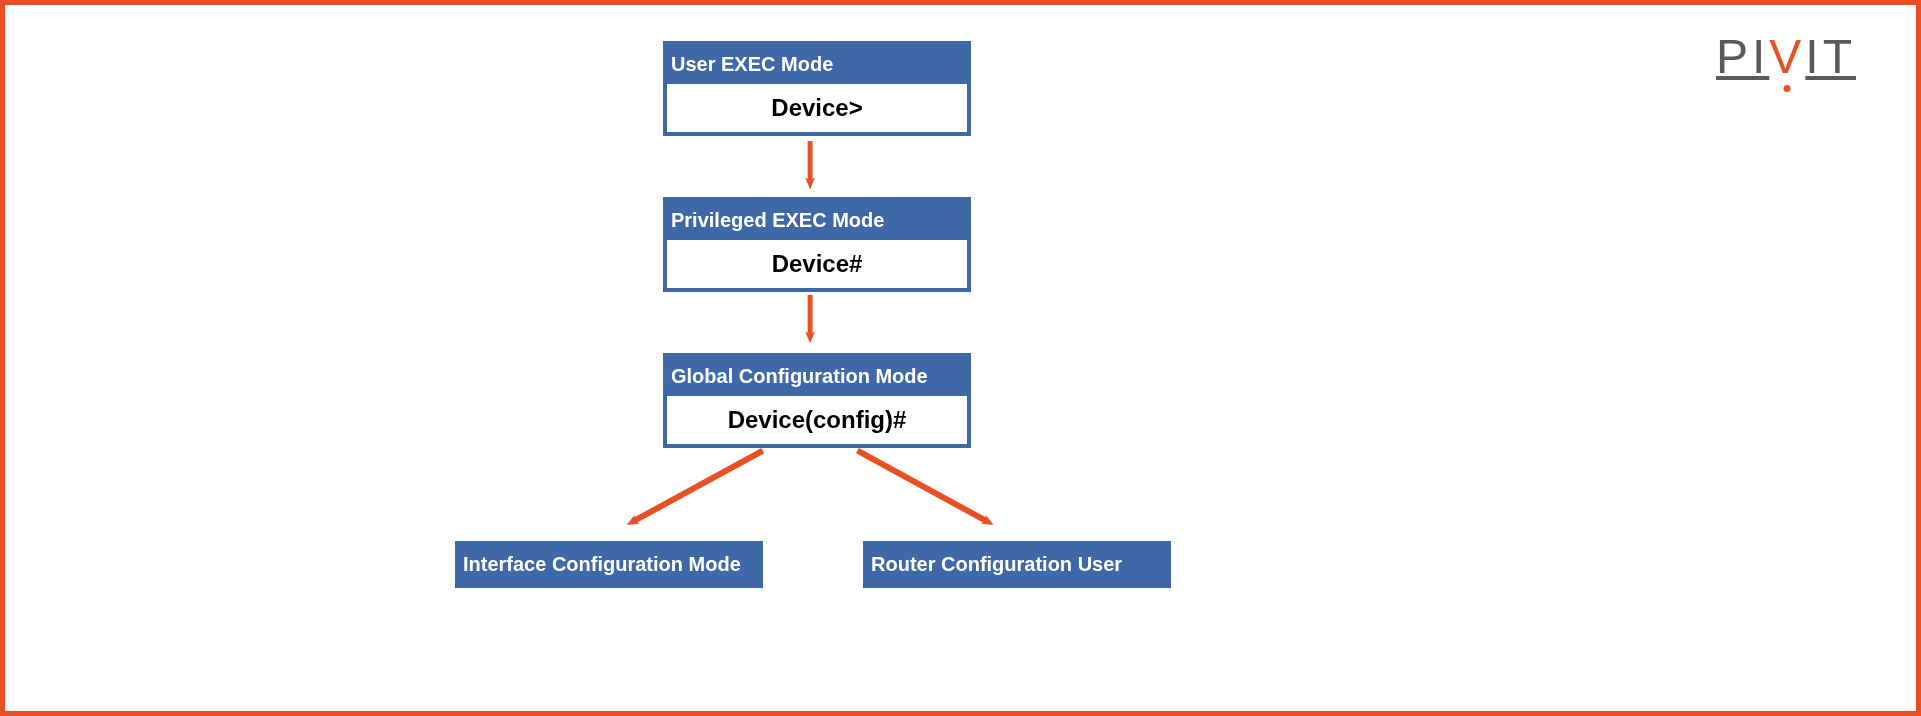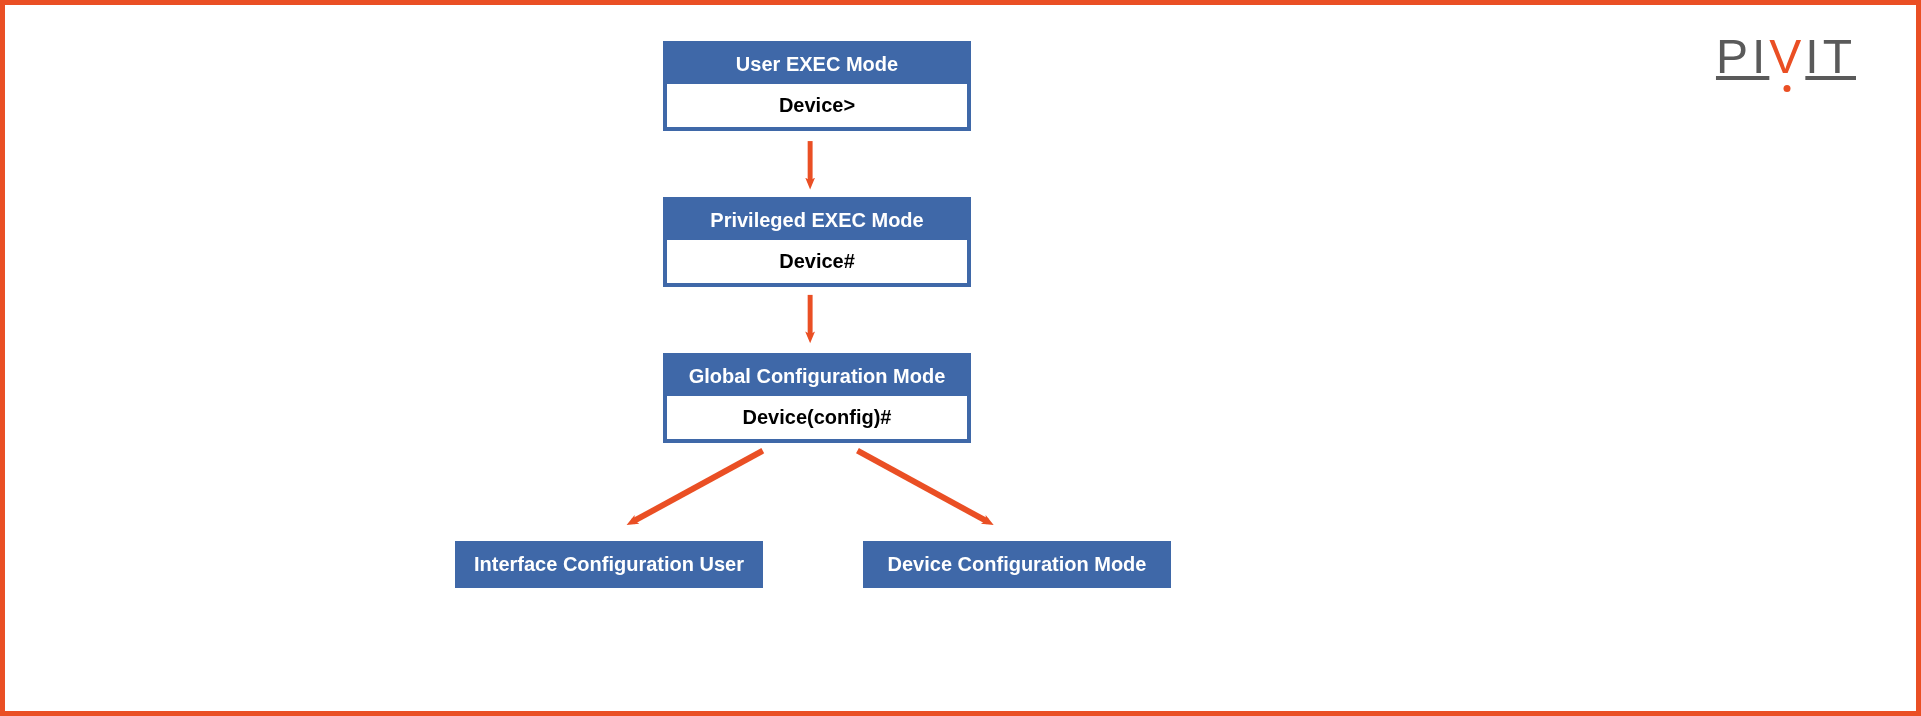--- a/index.html
+++ b/index.html
@@ -49,31 +49,30 @@
   }
   .node {
     position: absolute;
     width: 300px;
     border: 4px solid #3f68a8;
     background: #ffffff;
   }
   .node .title {
     background: #3f68a8;
     color: #ffffff;
-    text-align: center;
     font-weight: 700;
     font-size: 20px;
     padding: 8px 4px;
   }
   .node .prompt {
     background: #ffffff;
     color: #000000;
     text-align: center;
     font-weight: 700;
-    font-size: 20px;
+    font-size: 24px;
     padding: 10px 0;
   }
   svg.arrows {
     position: absolute;
     top: 0;
     left: 0;
     width: 100%;
     height: 100%;
     pointer-events: none;
   }
@@ -96,25 +95,25 @@
     <div class="title">Privileged EXEC Mode</div>
     <div class="prompt">Device#</div>
   </div>
 
   <div class="node" style="left:658px; top:348px;">
     <div class="title">Global Configuration Mode</div>
     <div class="prompt">Device(config)#</div>
   </div>
 
   <div class="node" style="left:450px; top:536px;">
-    <div class="title">Interface Configuration User</div>
+    <div class="title">Interface Configuration Mode</div>
   </div>
 
   <div class="node" style="left:858px; top:536px;">
-    <div class="title">Device Configuration Mode</div>
+    <div class="title">Router Configuration User</div>
   </div>
 
   <svg class="arrows" viewBox="0 0 1921 716">
     <defs>
       <marker id="ah" markerWidth="14" markerHeight="14" refX="5" refY="5" orient="auto" markerUnits="userSpaceOnUse">
         <path d="M0,0 L12,5 L0,10 L3,5 Z" fill="#ea4f24"></path>
       </marker>
     </defs>
 
     <line x1="808" y1="138" x2="808" y2="180" stroke="#ea4f24" stroke-width="5" marker-end="url(#ah)"></line>

